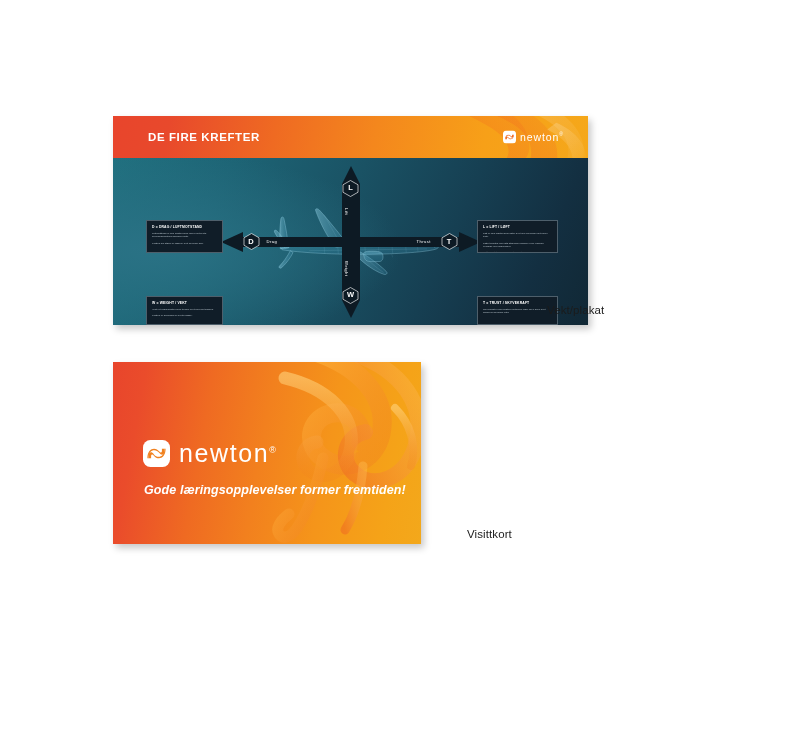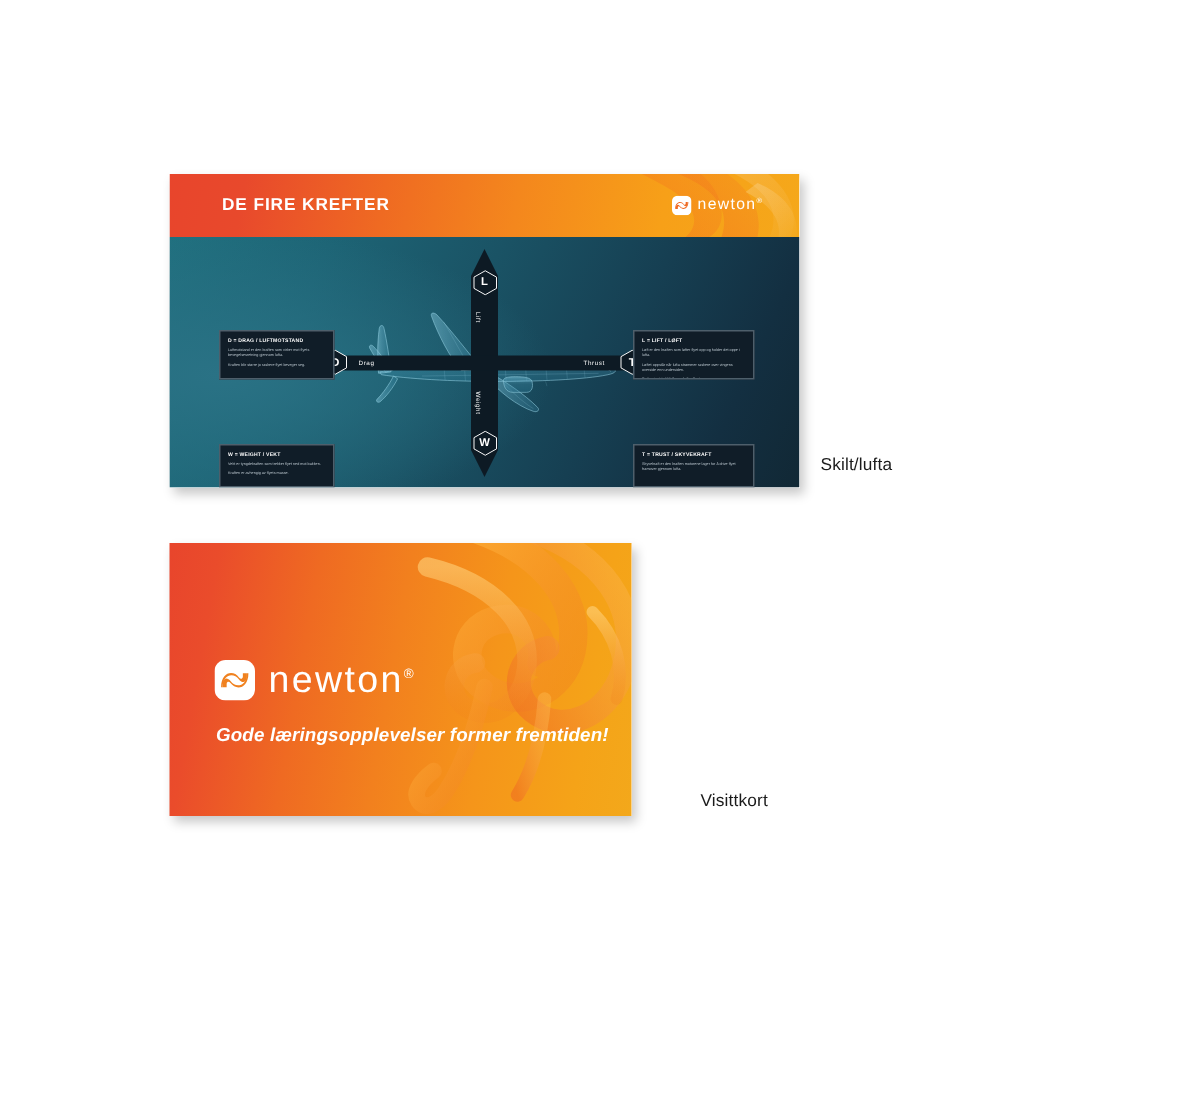--- a/index.html
+++ b/index.html
@@ -13,21 +13,21 @@
     position: relative;
     font-family: "Liberation Sans", sans-serif;
     overflow: hidden;
   }
 
   
   #poster {
     position: absolute;
     left: 113px;
     top: 116px;
-    width: 420px;
+    width: 475px;
     height: 209px;
     box-shadow: 3px 4px 7px rgba(0,0,0,0.22);
     overflow: hidden;
   }
   #poster-header {
     position: relative;
     height: 42px;
     background: linear-gradient(100deg,
         #e8452c 0%, #e8492c 12%, #ef6a22 34%,
         #f4871d 55%, #f7a018 78%, #f5a81a 100%);
@@ -372,21 +372,21 @@
     <div class="info-box" id="box-thrust">
       <div class="ib-title">T = TRUST / SKYVEKRAFT</div>
       <div class="ib-body">
         <p>Skyvekraft er den kraften motorene lager for å drive flyet framover gjennom lufta.</p>
       </div>
     </div>
 
   </div>
 </div>
 
-<div class="caption" id="caption-poster">Skilt/lufta</div>
+<div class="caption" id="caption-poster">Vekt/plakat</div>
 
 <div id="card">
   <svg style="position:absolute;inset:0;width:100%;height:100%" viewBox="0 0 308 182" preserveAspectRatio="none">
     <defs>
       <linearGradient id="rb1" x1="0" y1="0" x2="1" y2="1">
         <stop offset="0" stop-color="#ffb43a" stop-opacity="0.75"></stop>
         <stop offset="1" stop-color="#f07c1e" stop-opacity="0.35"></stop>
       </linearGradient>
       <linearGradient id="rb2" x1="0" y1="1" x2="1" y2="0">
         <stop offset="0" stop-color="#ef6a22" stop-opacity="0.55"></stop>

